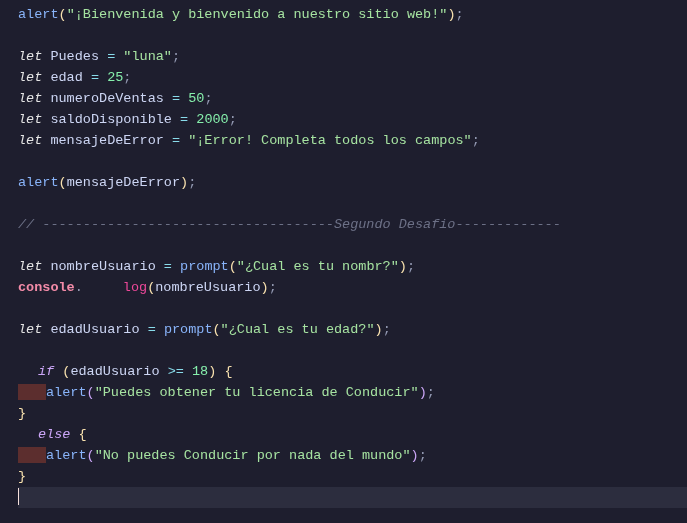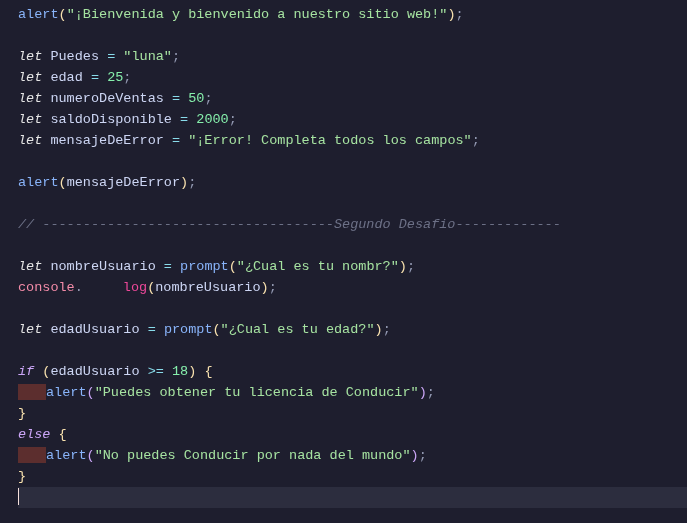--- a/index.html
+++ b/index.html
@@ -16,31 +16,31 @@
   .editor {
     padding: 4px 0 4px 18px;
     position: relative;
   }
   .line {
     white-space: pre;
     height: 21px;
   }
   .fn { color: #89b4fa; text-align: right; }
   .kw { color: #e5e5e5; font-style: italic; }
-  .ctrl { color: #cba6f7; font-style: italic; }
+  .ctrl { color: #cba6f7; font-style: italic; margin-left: 20px; }
   .var { color: #cdd6f4; }
   .str { color: #a6e3a1; }
   .num { color: #86efac; }
   .paren { color: #f9e2af; }
   .paren2 { color: #cba6f7; }
   .op { color: #89dceb; }
   .semi { color: #9399b2; }
   .brace { color: #f9e2af; }
   .comment { color: #6c7086; font-style: italic; }
-  .obj { color: #f38ba8; }
+  .obj { color: #f38ba8; font-weight: bold; }
   .method { color: #ec4899; margin-left: 40px; }
   .err-indent {
     display: inline-block;
     width: 28px;
     height: 16px;
     background: #5c2e2e;
     vertical-align: middle;
     margin-right: 0;
   }
   .current-line {

